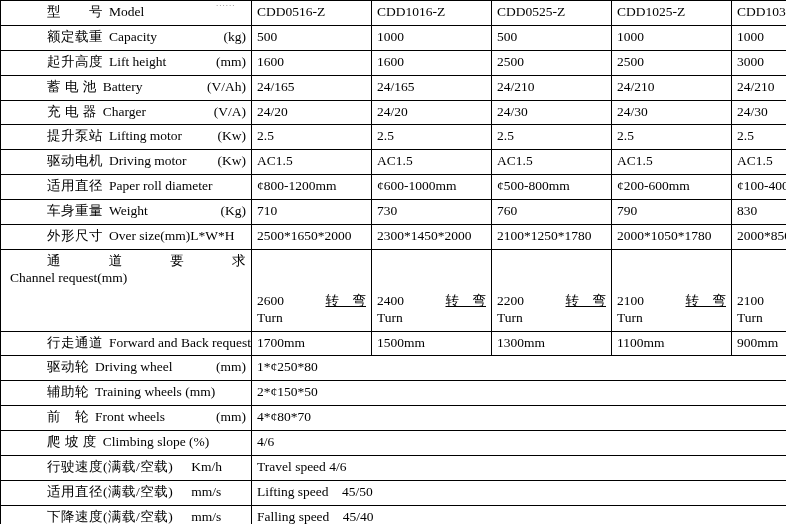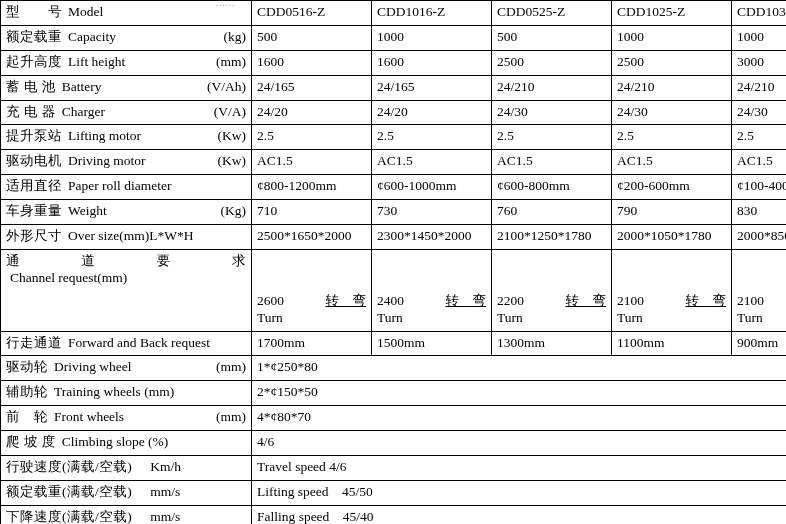--- a/index.html
+++ b/index.html
@@ -35,20 +35,21 @@
     width: 109px;
   }
   
   .lbl {
     display: flex;
     align-items: baseline;
     white-space: nowrap;
   }
   .lbl .cn {
     letter-spacing: 0.5px;
+    margin-left: 41px;
   }
   .lbl .en {
     margin-left: 6px;
     flex: 1 1 auto;
   }
   .lbl .unit {
     margin-left: 6px;
     flex: 0 0 auto;
     padding-left: 12px;
   }
@@ -199,21 +200,21 @@
 
       <tr>
         <td class="label-cell">
           <span class="lbl">
             <span class="cn">适用直径</span>
             <span class="en">Paper roll diameter</span>
           </span>
         </td>
         <td class="val-cell">¢800-1200mm</td>
         <td class="val-cell">¢600-1000mm</td>
-        <td class="val-cell">¢600-800mm</td>
+        <td class="val-cell">¢500-800mm</td>
         <td class="val-cell">¢200-600mm</td>
         <td class="val-cell">¢100-400mm</td>
       </tr>
 
       <tr>
         <td class="label-cell">
           <span class="lbl">
             <span class="cn">车身重量</span>
             <span class="en">Weight</span>
             <span class="unit">(Kg)</span>
@@ -346,21 +347,21 @@
             <span class="cn">行驶速度(满载/空载)</span>
             <span class="unit">Km/h</span>
           </span>
         </td>
         <td colspan="5">Travel speed 4/6</td>
       </tr>
 
       <tr>
         <td class="label-cell">
           <span class="lbl">
-            <span class="cn">额定载重(满载/空载)</span>
+            <span class="cn">适用直径(满载/空载)</span>
             <span class="unit">mm/s</span>
           </span>
         </td>
         <td colspan="5">Lifting speed　45/50</td>
       </tr>
 
       <tr>
         <td class="label-cell">
           <span class="lbl">
             <span class="cn">下降速度(满载/空载)</span>

